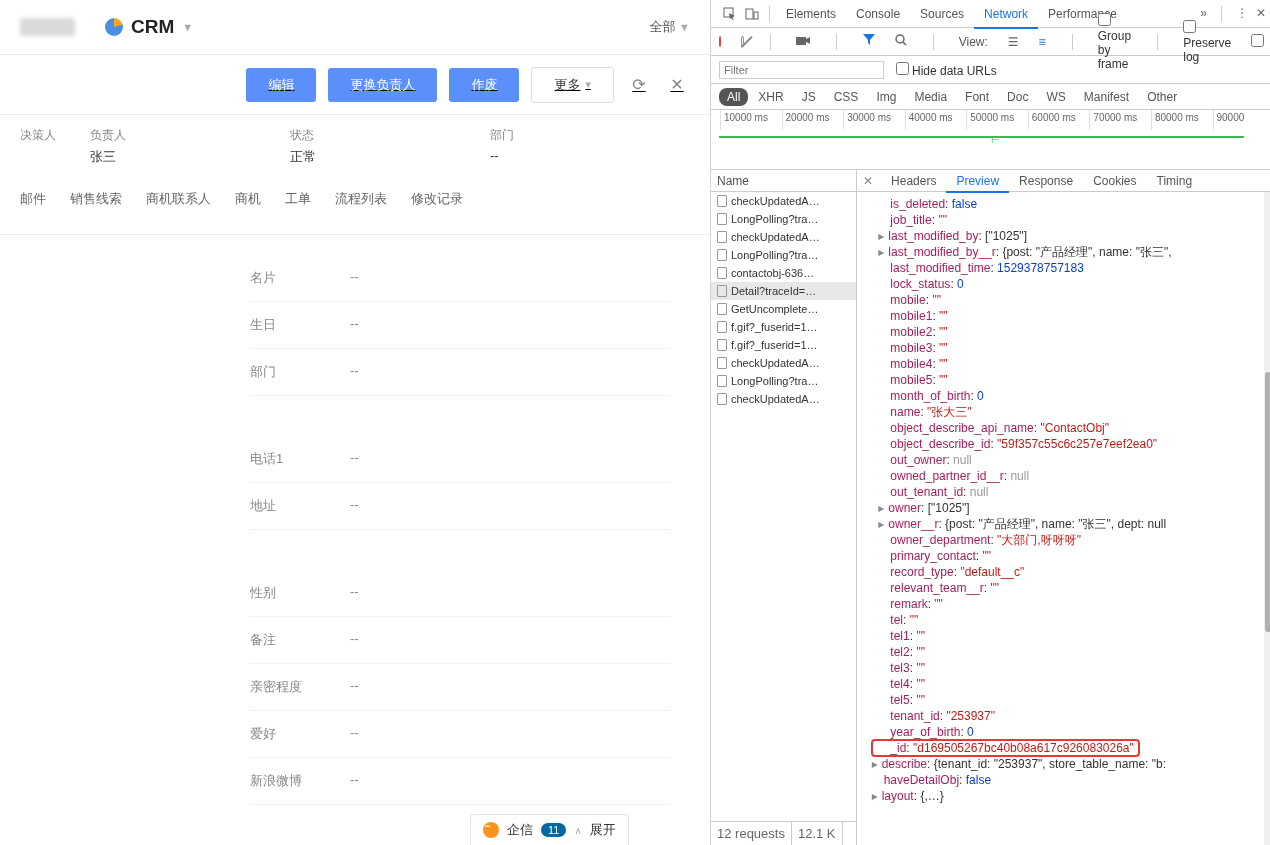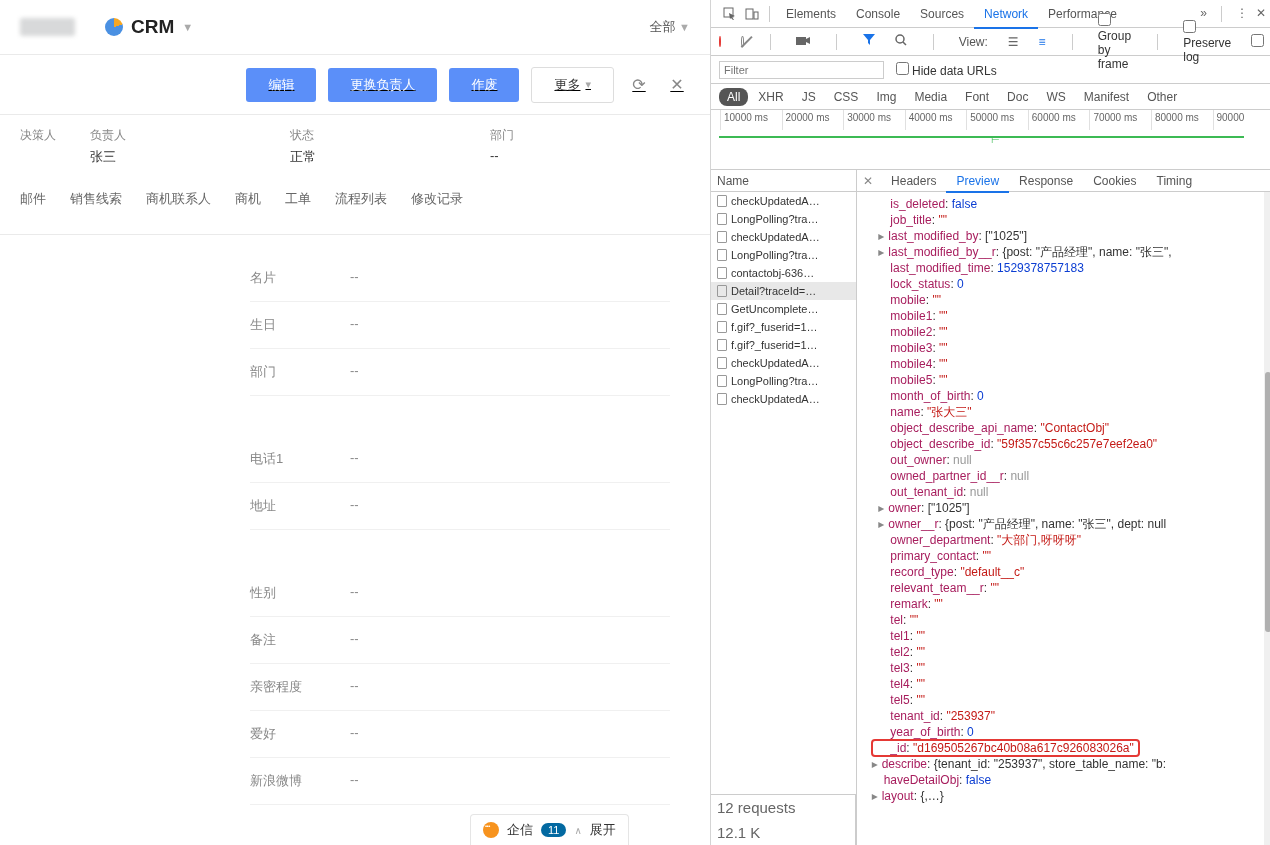--- a/index.html
+++ b/index.html
@@ -58,21 +58,21 @@
 .dt-tl-ticks { display: flex; height: 20px; font-size: 10px; color: #666; margin-left: 9px; }
 .dt-tl-tick { flex: 1; border-left: 1px solid #e0e0e0; padding-left: 3px; padding-top: 2px; white-space: nowrap; }
 .dt-tl-bar { position: absolute; top: 26px; left: 8px; right: 30px; height: 2px; background: #3cba54; }
 .dt-tl-marker { position: absolute; top: 24px; width: 8px; height: 6px; color: #3cba54; font-size: 10px; }
 .dt-net-body { flex: 1; display: flex; overflow: hidden; }
 .dt-req-list { width: 146px; border-right: 1px solid #ccc; display: flex; flex-direction: column; }
 .dt-req-header { height: 22px; border-bottom: 1px solid #ccc; display: flex; align-items: center; justify-content: space-between; padding: 0 6px; color: #555; }
 .dt-req-item { display: flex; align-items: center; gap: 4px; padding: 3px 6px; font-size: 11px; color: #333; overflow: hidden; white-space: nowrap; text-overflow: ellipsis; }
 .dt-req-item.sel { background: #e8e8e8; }
 .file-icon { width: 10px; height: 12px; border: 1px solid #999; display: inline-block; flex-shrink: 0; border-radius: 1px; }
-.dt-req-footer { margin-top: auto; border-top: 1px solid #ccc; display: flex; font-size: 15px; color: #666; flex-direction: column; }
+.dt-req-footer { margin-top: auto; border-top: 1px solid #ccc; display: flex; font-size: 13px; color: #666; }
 .dt-req-footer > div { padding: 4px 6px; border-right: 1px solid #ccc; }
 .dt-preview { flex: 1; display: flex; flex-direction: column; overflow: hidden; }
 .dt-prev-tabs { height: 22px; border-bottom: 1px solid #ccc; display: flex; align-items: center; gap: 0; padding: 0 6px; }
 .dt-prev-tab { padding: 3px 10px; color: #555; cursor: pointer; font-size: 12px; }
 .dt-prev-tab.active { color: #1a73e8; border-bottom: 2px solid #1a73e8; margin-bottom: -1px; }
 .dt-close-x { color: #888; margin-right: 8px; cursor: pointer; }
 .dt-json { flex: 1; overflow: auto; padding: 4px 0 4px 20px; font-family: Menlo, Consolas, monospace; font-size: 12px; line-height: 16px; position: relative; }
 .jl { white-space: pre; }
 .jk { color: #a71d5d; }
 .jc { color: #333; }

